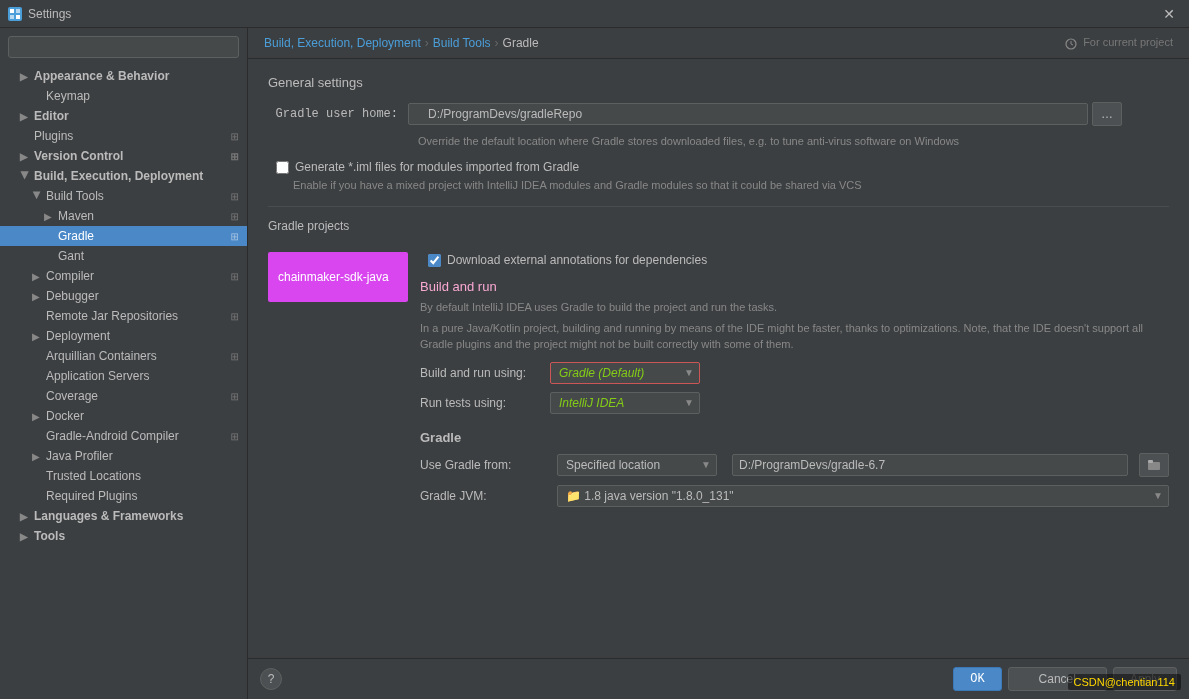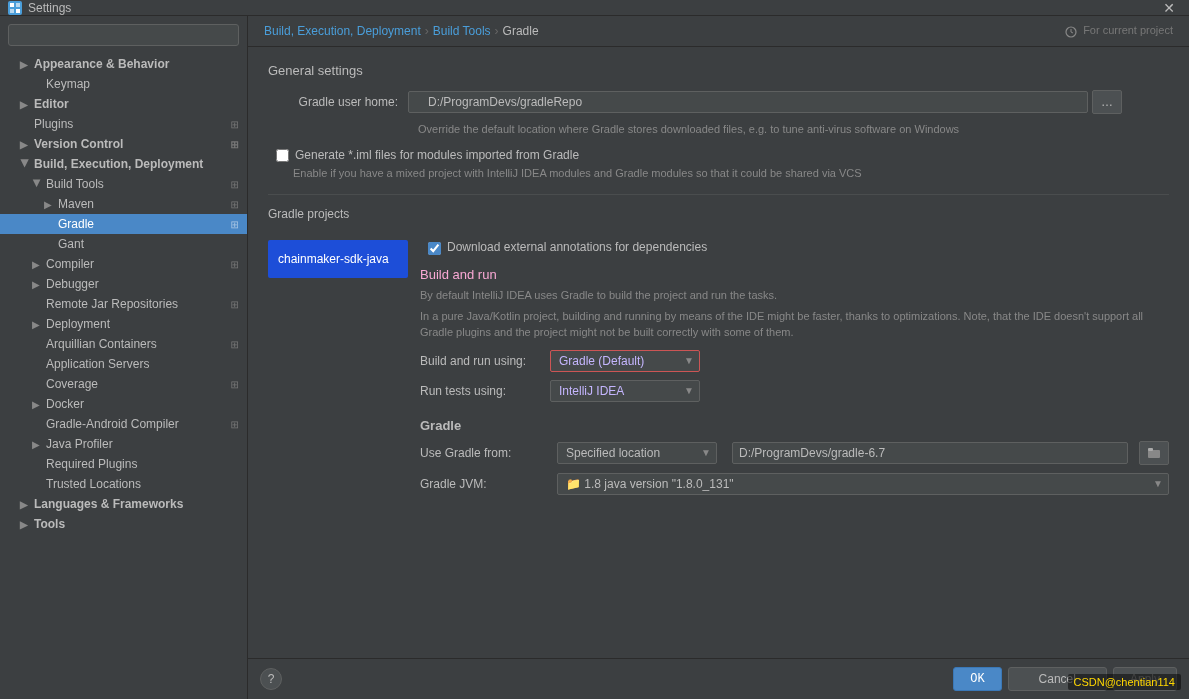--- a/index.html
+++ b/index.html
@@ -9,21 +9,21 @@
       background: #3c3f41;
       color: #bbbbbb;
       width: 1189px;
       height: 699px;
       overflow: hidden;
       display: flex;
       flex-direction: column;
     }
     .title-bar {
       background: #3c3f41;
-      height: 16px;
+      height: 28px;
       display: flex;
       align-items: center;
       padding: 0 8px;
       border-bottom: 1px solid #2b2b2b;
       flex-shrink: 0;
     }
     .title-bar-icon {
       width: 14px;
       height: 14px;
       margin-right: 6px;
@@ -153,20 +153,21 @@
       align-items: center;
       margin-bottom: 8px;
     }
     .field-label {
       width: 140px;
       color: #bbbbbb;
       font-size: 12px;
       flex-shrink: 0;
       text-align: right;
       padding-right: 10px;
+      font-family: Liberation Mono, monospace;
     }
     .field-input {
       flex: 1;
       background: #45494a;
       border: 1px solid #5e6060;
       color: #bbbbbb;
       padding: 3px 19px;
       font-size: 12px;
       outline: none;
       border-radius: 2px;
@@ -186,21 +187,21 @@
     }
     .hint-text {
       margin-left: 150px;
       font-size: 11px;
       color: #888;
       margin-bottom: 10px;
       line-height: 1.4;
     }
     .checkbox-row {
       display: flex;
-      align-items: center;
+      align-items: flex-end;
       margin-bottom: 4px;
       padding-left: 8px;
     }
     .checkbox-row input[type=checkbox] {
       margin-right: 6px;
       margin-top: 2px;
       flex-shrink: 0;
     }
     .checkbox-label {
       font-size: 12px;
@@ -226,23 +227,23 @@
     }
     .projects-layout {
       display: flex;
       gap: 12px;
       align-items: flex-start;
     }
     .project-list {
       min-width: 140px;
     }
     .project-item {
-      background: #1d4ed8;
+      background: #d946ef;
       color: white;
-      padding: 12px 10px;
+      padding: 18px 10px;
       font-size: 12px;
       border-radius: 2px;
       cursor: pointer;
     }
     .project-settings {
       flex: 1;
     }
     .build-run-section {
       margin-bottom: 16px;
     }
@@ -275,28 +276,29 @@
       flex-shrink: 0;
     }
     .select-wrapper {
       position: relative;
       display: inline-flex;
       align-items: center;
     }
     .select-field {
       background: #45494a;
       border: 1px solid #5e6060;
-      color: #c4b5fd;
+      color: #84cc16;
       padding: 3px 24px 3px 8px;
       font-size: 12px;
       outline: none;
       border-radius: 2px;
       appearance: none;
       cursor: pointer;
       min-width: 150px;
+      font-style: italic;
     }
     .select-field.highlighted {
       border: 1px solid #c55;
     }
     .select-arrow {
       position: absolute;
       right: 6px;
       color: #888;
       pointer-events: none;
       font-size: 10px;
@@ -537,26 +539,26 @@
       <span class="sidebar-badge">⊞</span>
     </div>
 
     <div class="sidebar-item indent-2">
       <span class="arrow">▶</span>
       <span class="sidebar-item-label">Java Profiler</span>
     </div>
 
     <div class="sidebar-item indent-2">
       <span class="arrow"></span>
+      <span class="sidebar-item-label">Trusted Locations</span>
+    </div>
+
+    <div class="sidebar-item indent-2">
+      <span class="arrow"></span>
       <span class="sidebar-item-label">Required Plugins</span>
-    </div>
-
-    <div class="sidebar-item indent-2">
-      <span class="arrow"></span>
-      <span class="sidebar-item-label">Trusted Locations</span>
     </div>
 
     <div class="sidebar-item indent-1 sidebar-section-header">
       <span class="arrow">▶</span>
       <span class="sidebar-item-label">Languages &amp; Frameworks</span>
     </div>
 
     <div class="sidebar-item indent-1 sidebar-section-header">
       <span class="arrow">▶</span>
       <span class="sidebar-item-label">Tools</span>

